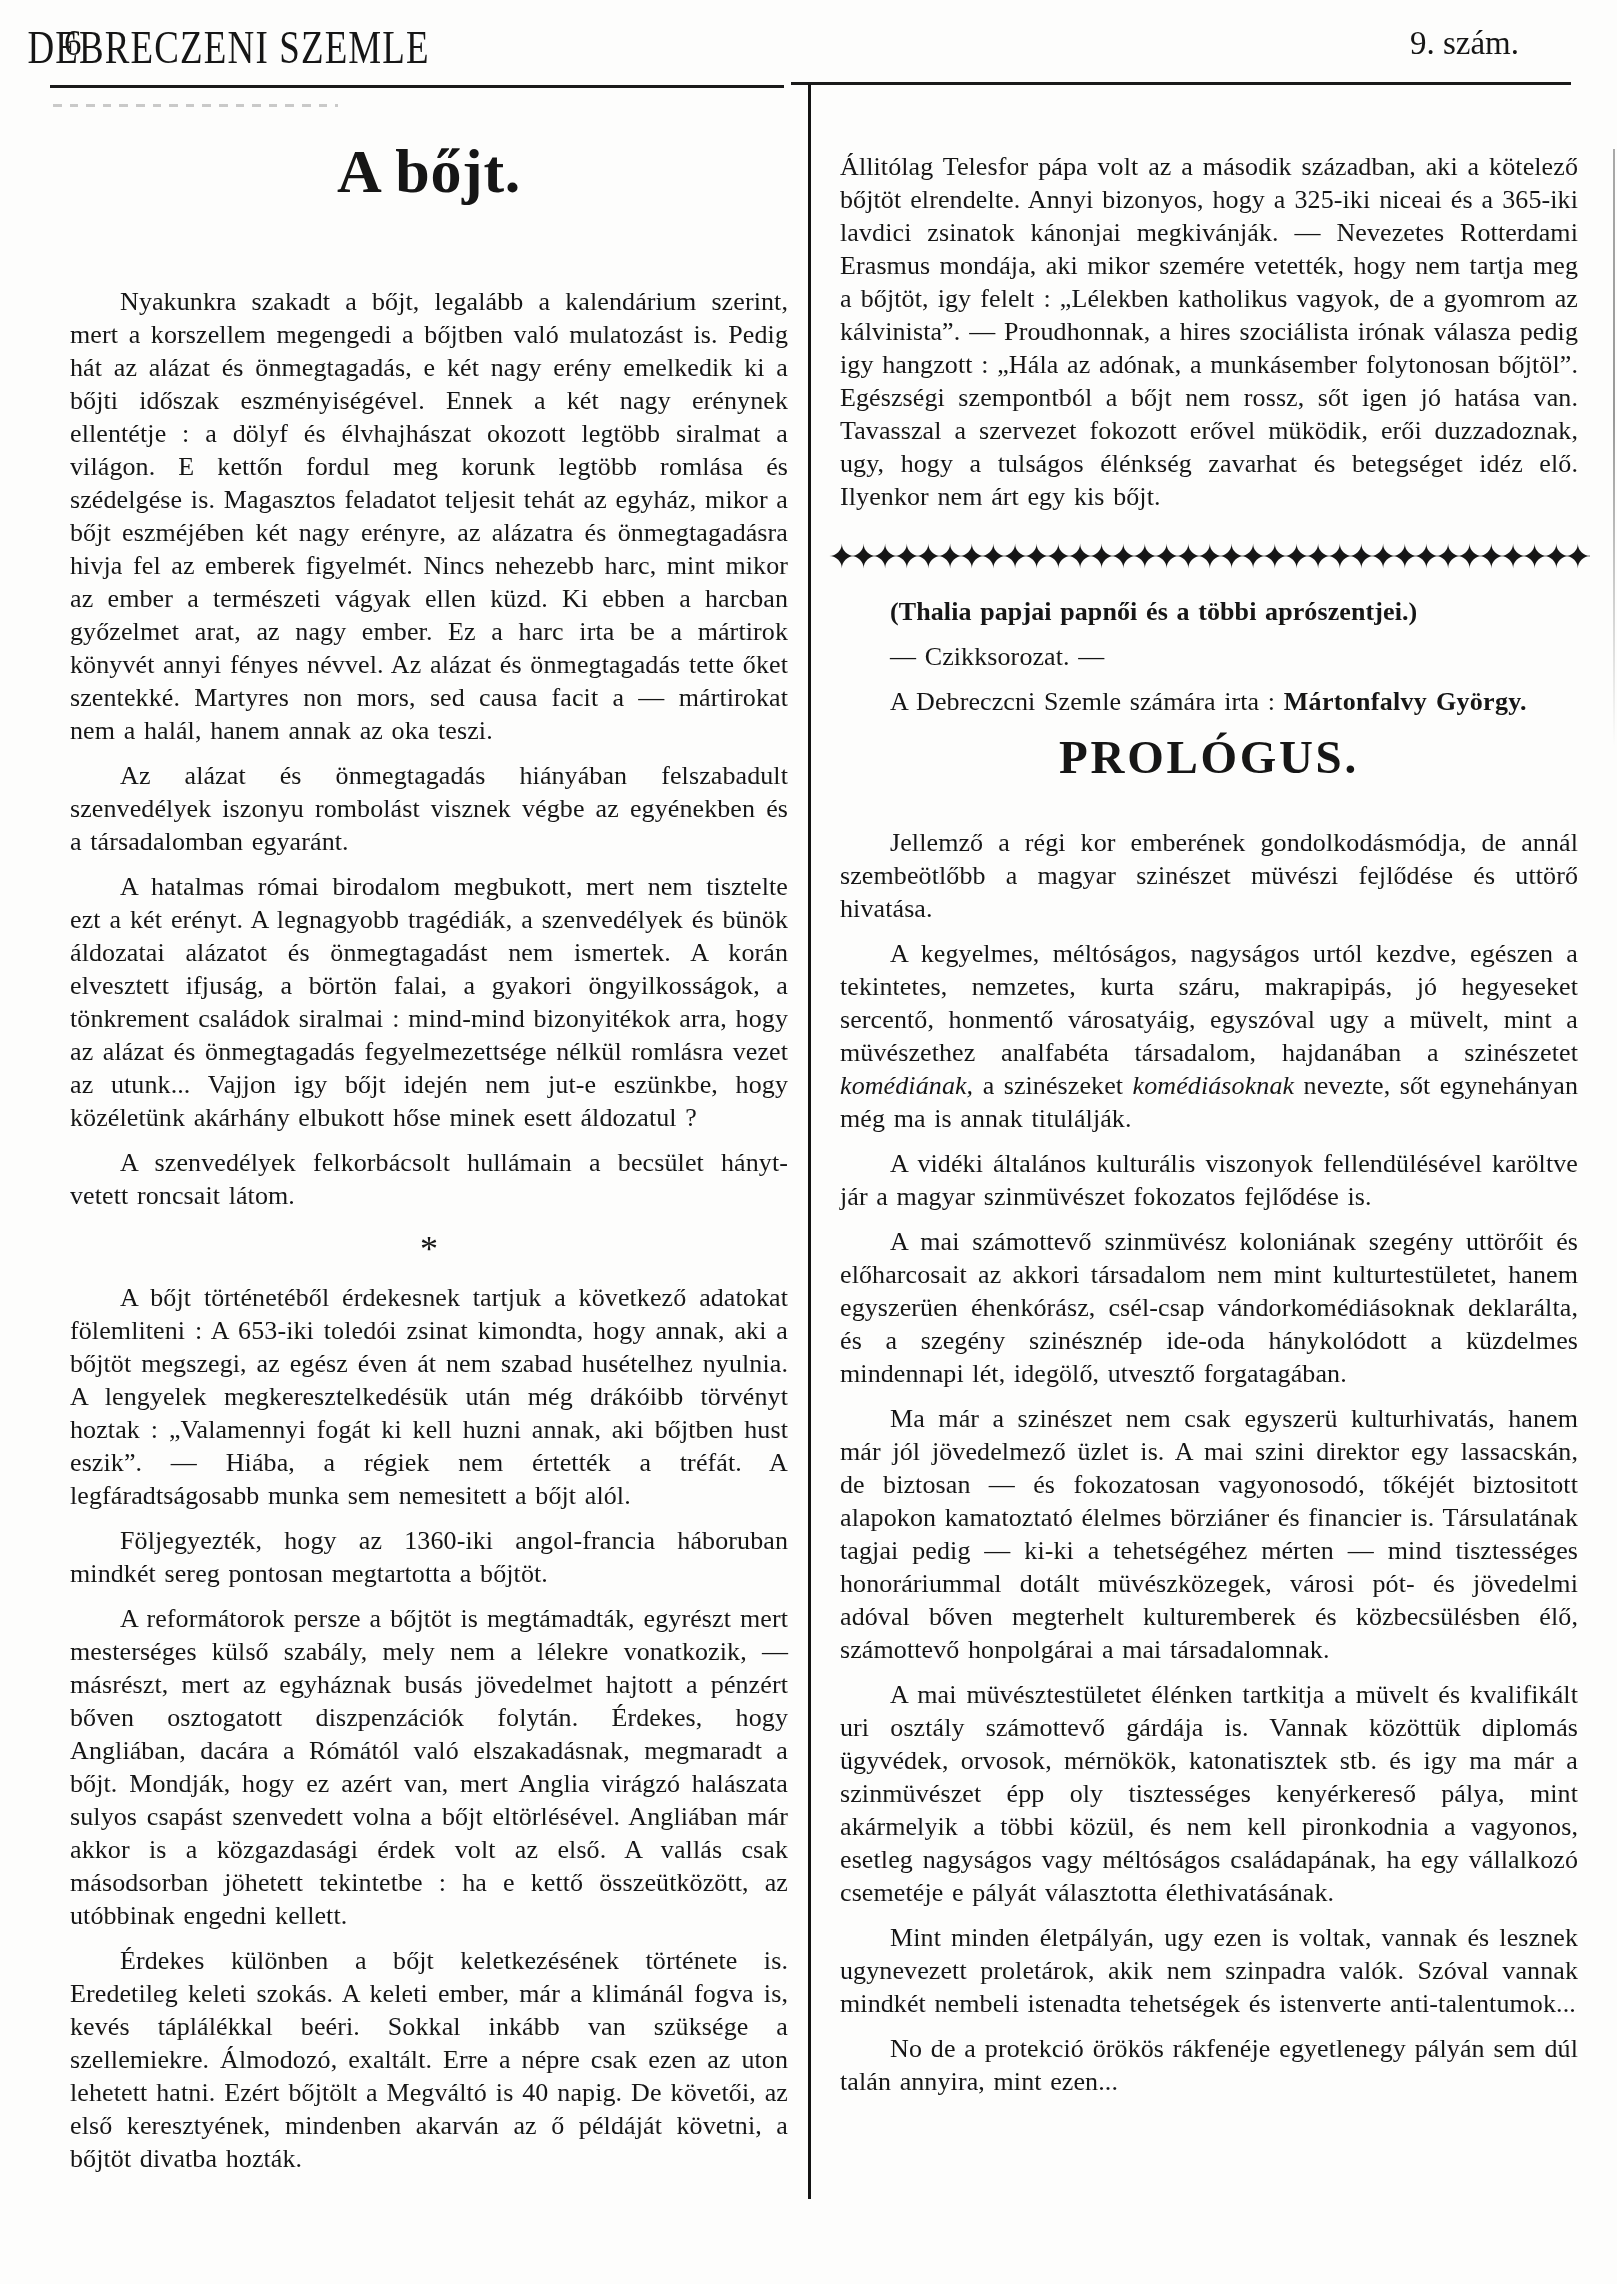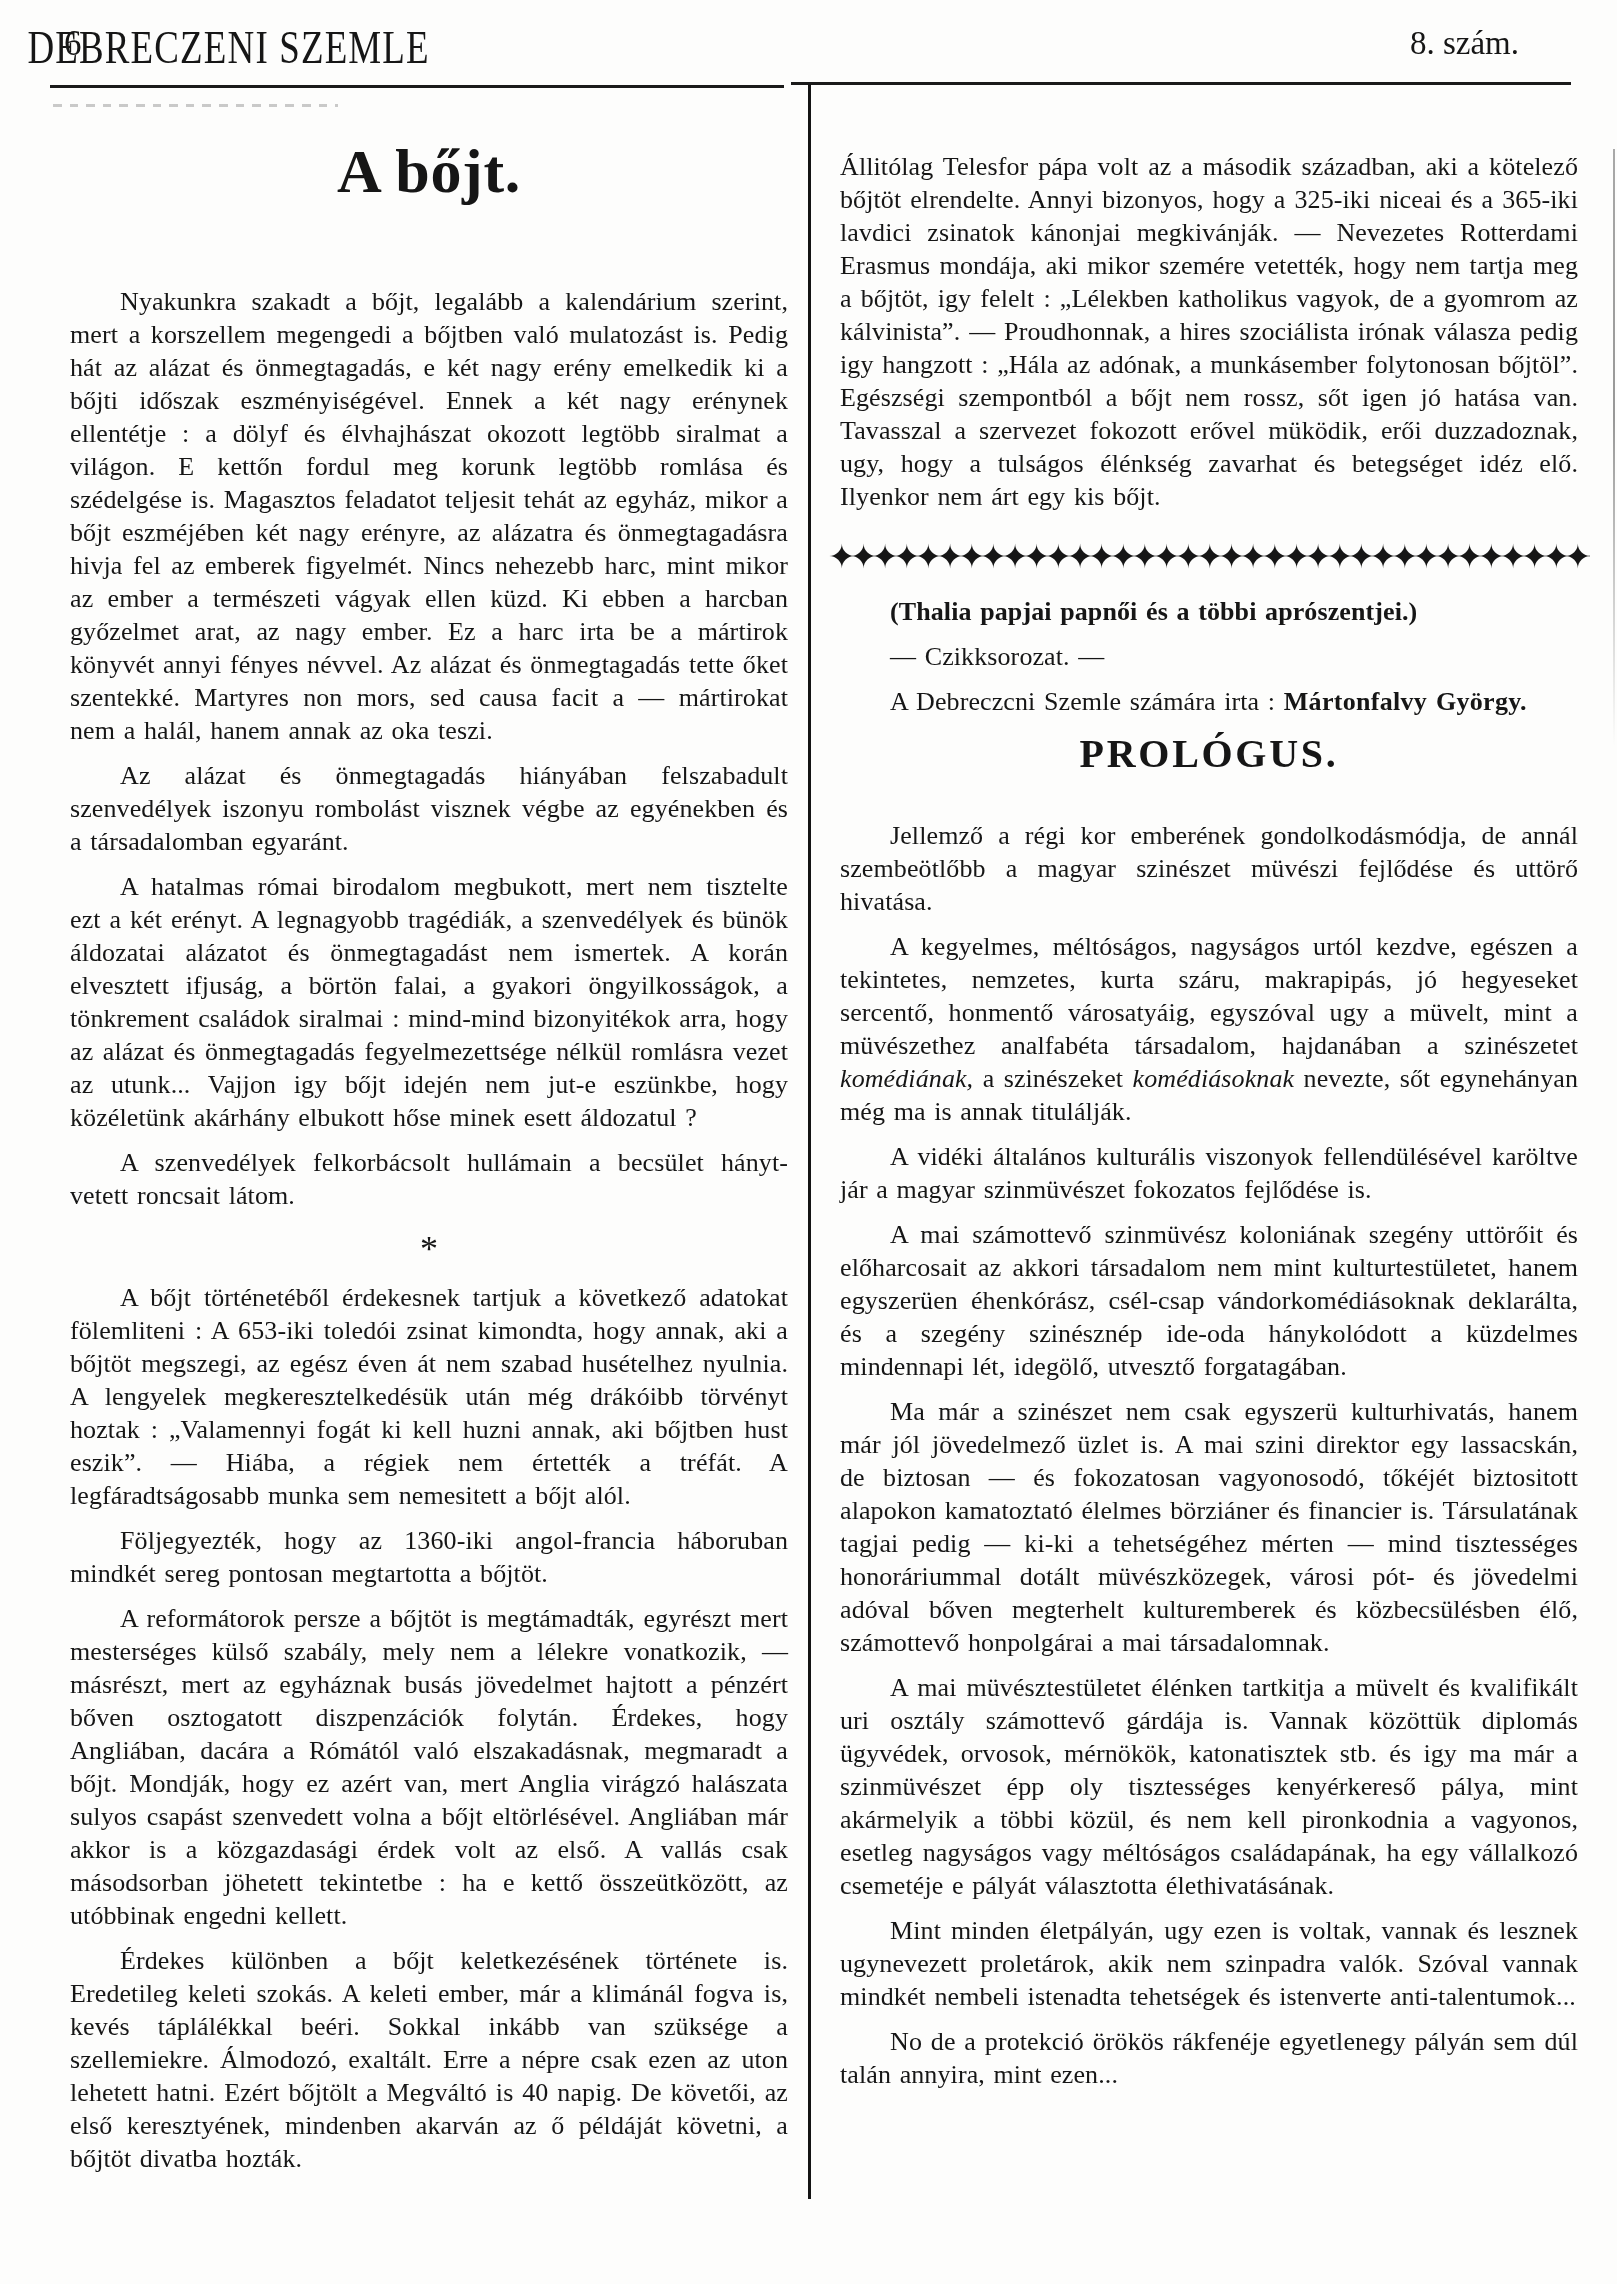--- a/index.html
+++ b/index.html
@@ -59,33 +59,33 @@
 
   .article2-title {
     font-size:58px; font-weight:700; text-align:center;
     margin:42px 0 29px; letter-spacing:0.7px;
   }
   .article2-subtitle { font-size:28.5px; font-weight:700; text-align:center; margin:0 0 20px; text-indent:0; }
   .series-note { font-size:26.5px; text-align:center; margin:0 0 24px; text-indent:0; }
   .byline { font-size:28px; text-align:center; margin:0 0 32px; text-indent:0; }
   .byline b { letter-spacing:0.3px; }
   .section-heading {
-    font-size:40px; font-weight:700; text-align:center; letter-spacing:2.7px; margin:4px 0 42px;
+    font-size:47px; font-weight:700; text-align:center; letter-spacing:2.7px; margin:4px 0 42px;
   }
 </style>
 </head>
 <body>
 
 <div class="page">
 
   <div class="page-number">6</div>
   <div class="masthead-wrap">
     <span class="masthead">DEBRECZENI SZEMLE</span>
   </div>
-  <div class="issue">8. szám.</div>
+  <div class="issue">9. szám.</div>
 
   <div class="header-rule-left"></div>
   <div class="header-rule-right"></div>
   <div class="scan-dashes"></div>
   <div class="column-rule"></div>
   <div class="edge-line"></div>
 
   <div class="col col-left body-text">
     <div class="article-title">A bőjt.</div>
     <p>Nyakunkra szakadt a bőjt, legalább a kalendárium szerint, mert a korszellem megengedi a bőjtben való mulatozást is. Pedig hát az alázat és önmegtagadás, e két nagy erény emelkedik ki a bőjti időszak eszményiségével. Ennek a két nagy erénynek ellentétje : a dölyf és élvhajhászat okozott legtöbb siralmat a világon. E kettőn fordul meg korunk legtöbb romlása és szédelgése is. Magasztos feladatot teljesit tehát az egyház, mikor a bőjt eszméjében két nagy erényre, az alázatra és önmegtagadásra hivja fel az emberek figyelmét. Nincs nehezebb harc, mint mikor az ember a természeti vágyak ellen küzd. Ki ebben a harcban győzelmet arat, az nagy ember. Ez a harc irta be a mártirok könyvét annyi fényes névvel. Az alázat és önmegtagadás tette őket szentekké. Martyres non mors, sed causa facit a — mártirokat nem a halál, hanem annak az oka teszi.</p>

